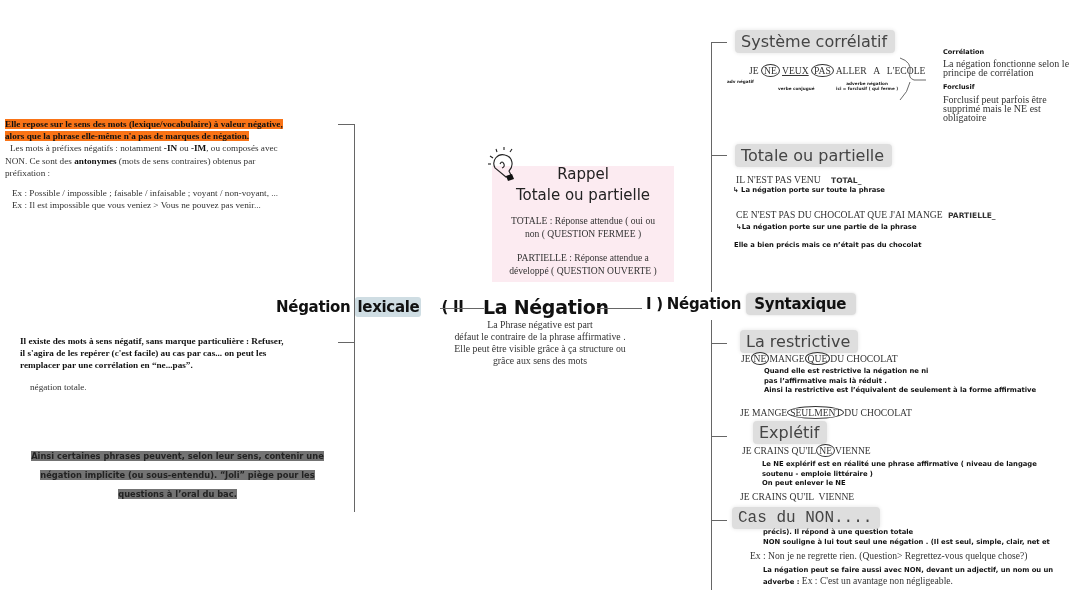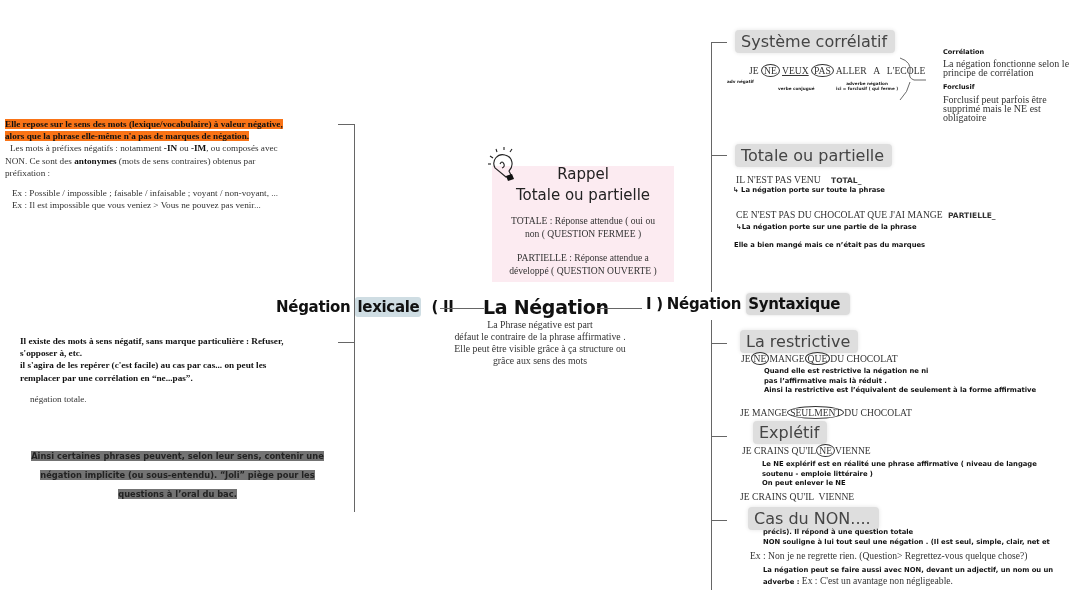--- a/index.html
+++ b/index.html
@@ -13,21 +13,21 @@
   
   .note { font-family: "Liberation Serif", serif; font-size: 9.2px; line-height: 12.2px; color: #333; }
   .note b { color: #111; }
   .hl-blue { background: #f97316; color: #111; font-weight: bold; }
   .hl-red { background: #737373; color: #222; font-weight: bold; font-family: "DejaVu Sans", sans-serif; font-size: 8.3px; line-height: 13px; }
 
   
   .main-title { font-family: "DejaVu Sans", sans-serif; font-weight: bold; font-size: 19px; color: #111; letter-spacing: -0.3px; }
   .branch-title { font-family: "DejaVu Sans", sans-serif; font-weight: bold; font-size: 15px; color: #111; letter-spacing: -0.3px; }
   .hl-box-blue { background: #cfdde3; border-radius: 3px; padding: 1px 2px; }
-  .hl-box-grey { background: #dcdcdc; border-radius: 4px; padding: 2px 10px 2px 2px; box-shadow: 0 0 3px #ddd; margin-top: 21px; }
+  .hl-box-grey { background: #dcdcdc; border-radius: 4px; padding: 2px 10px 2px 8px; box-shadow: 0 0 3px #ddd; margin-top: 21px; }
   .center-desc { font-family: "Liberation Serif", serif; font-size: 9.8px; line-height: 12px; color: #333; text-align: center; }
 
   .rappel-box { background: #fcebf1; }
   .rappel-title { font-family: "DejaVu Sans", sans-serif; font-size: 15px; color: #222; text-align: center; line-height: 21px; }
   .rappel-text { font-family: "Liberation Serif", serif; font-size: 9.6px; line-height: 12.5px; color: #333; text-align: center; }
 
   
   .section-pill { position: absolute; background: #dedede; border-radius: 4px; font-family: "DejaVu Sans", sans-serif; color: #444; font-size: 16px; padding: 2px 8px 2px 6px; box-shadow: 0 0 4px #e4e4e4; white-space: nowrap; }
   .caps { font-family: "Liberation Serif", serif; font-size: 9.6px; color: #333; white-space: nowrap; }
   .bold-sm { font-family: "DejaVu Sans", sans-serif; font-weight: bold; font-size: 6.8px; line-height: 9.5px; color: #111; }
@@ -54,36 +54,35 @@
     <span>NON. Ce sont des </span><b>antonymes</b><span> (mots de sens contraires) obtenus par</span>
   </div>
   <div>préfixation :</div>
   <div style="height:8px;"></div>
   <div style="padding-left:7px;">Ex : Possible / impossible ; faisable / infaisable ; voyant / non-voyant, ...</div>
   <div style="padding-left:7px;">Ex : Il est impossible que vous veniez &gt; Vous ne pouvez pas venir...</div>
 </div>
 
 <div class="abs note" style="left:20px; top:335px; width:320px;">
   <div><b>Il existe des mots à sens négatif, sans marque particulière : Refuser,</b></div>
-  <div><b>s'opposer à, etc.</b></div>
   <div><b>il s'agira de les repérer (c'est facile) au cas par cas... on peut les</b></div>
   <div><b>remplacer par une corrélation en “ne...pas”.</b></div>
   <div style="height:9px;"></div>
   <div style="padding-left:10px;">négation totale.</div>
 </div>
 
 <div class="abs" style="left:20px; top:444px; width:315px; text-align:center;">
   <div><span class="hl-red">Ainsi certaines phrases peuvent, selon leur sens, contenir une</span></div>
   <div><span class="hl-red">négation implicite (ou sous-entendu). “Joli” piège pour les</span></div>
   <div><span class="hl-red">questions à l’oral du bac.</span></div>
 </div>
 
 <div class="abs branch-title" style="left:276px; top:298px; white-space:nowrap;">
   <span>Négation</span>
-  <span class="hl-box-blue">lexicale</span><span style="margin-left:10px;">( II</span>
+  <span class="hl-box-blue">lexicale</span><span style="margin-left:20px;">( II</span>
 </div>
 <div class="line-h" style="left:440px; top:308px; width:44px;"></div>
 
 <div class="abs main-title" style="left:483px; top:296px;">La Négation</div>
 
 <div class="line-h" style="left:597px; top:308px; width:45px;"></div>
 
 <div class="abs center-desc" style="left:430px; top:319px; width:220px;">
   <div>La Phrase négative est part</div>
   <div>défaut le contraire de la phrase affirmative .</div>
@@ -170,21 +169,21 @@
 <div class="abs bold-sm" style="left:733px; top:186px; white-space:nowrap;">
   <span>↳ </span><span>La négation porte sur toute la phrase</span>
 </div>
 <div class="abs caps" style="left:736px; top:209px;">
   <span>CE N'EST PAS DU CHOCOLAT QUE J'AI MANGE</span>
   <b class="sans" style="font-size:7.5px; margin-left:3px;">PARTIELLE_</b>
 </div>
 <div class="abs bold-sm" style="left:736px; top:223px; white-space:nowrap;">
   <span>↳</span><span>La négation porte sur une partie de la phrase</span>
 </div>
-<div class="abs bold-sm" style="left:734px; top:241px; white-space:nowrap;">Elle a bien mangé mais ce n’était pas du marques</div>
+<div class="abs bold-sm" style="left:734px; top:241px; white-space:nowrap;">Elle a bien précis mais ce n’était pas du chocolat</div>
 
 <div class="section-pill" style="left:740px; top:330px;">La restrictive</div>
 <div class="abs caps" style="left:741px; top:353px;">
   <span>JE</span><span class="circled">NE</span><span>MANGE</span><span class="circled">QUE</span><span>DU CHOCOLAT</span>
 </div>
 <div class="abs bold-sm" style="left:764px; top:367px; white-space:nowrap;">
   <div>Quand elle est restrictive la négation ne ni</div>
   <div>pas l’affirmative mais là réduit .</div>
   <div>Ainsi la restrictive est l’équivalent de  seulement  à la forme affirmative</div>
 </div>
@@ -196,21 +195,21 @@
 <div class="abs caps" style="left:742px; top:445px;">
   <span>JE CRAINS QU'IL</span><span class="circled">NE</span><span>VIENNE</span>
 </div>
 <div class="abs bold-sm" style="left:762px; top:460px; white-space:nowrap;">
   <div>Le  NE  explérif est en réalité une phrase affirmative ( niveau de langage</div>
   <div>soutenu - emploie littéraire )</div>
   <div>On peut enlever le  NE</div>
 </div>
 <div class="abs caps" style="left:740px; top:491px; white-space:pre;">JE CRAINS QU'IL  VIENNE</div>
 
-<div class="section-pill" style="left:748px; top:507px;">Cas du NON....</div>
+<div class="section-pill" style="left:732px; top:507px;font-family:Liberation Mono, monospace;">Cas du NON....</div>
 <div class="abs bold-sm" style="left:763px; top:528px; white-space:nowrap;">
   <div>précis). Il répond à une question totale</div>
   <div>NON souligne à lui tout seul une négation . (Il est seul, simple, clair, net et</div>
 </div>
 <div class="abs caps" style="left:750px; top:550px;">Ex : Non je ne regrette rien. (Question&gt; Regrettez-vous quelque chose?)</div>
 <div class="abs bold-sm" style="left:763px; top:566px; white-space:nowrap;">
   <div>La négation peut se faire aussi avec NON, devant un adjectif, un nom ou un</div>
   <div><span>adverbe :</span> <span class="caps" style="font-weight:normal;">Ex : C'est un avantage non négligeable.</span></div>
 </div>
 

